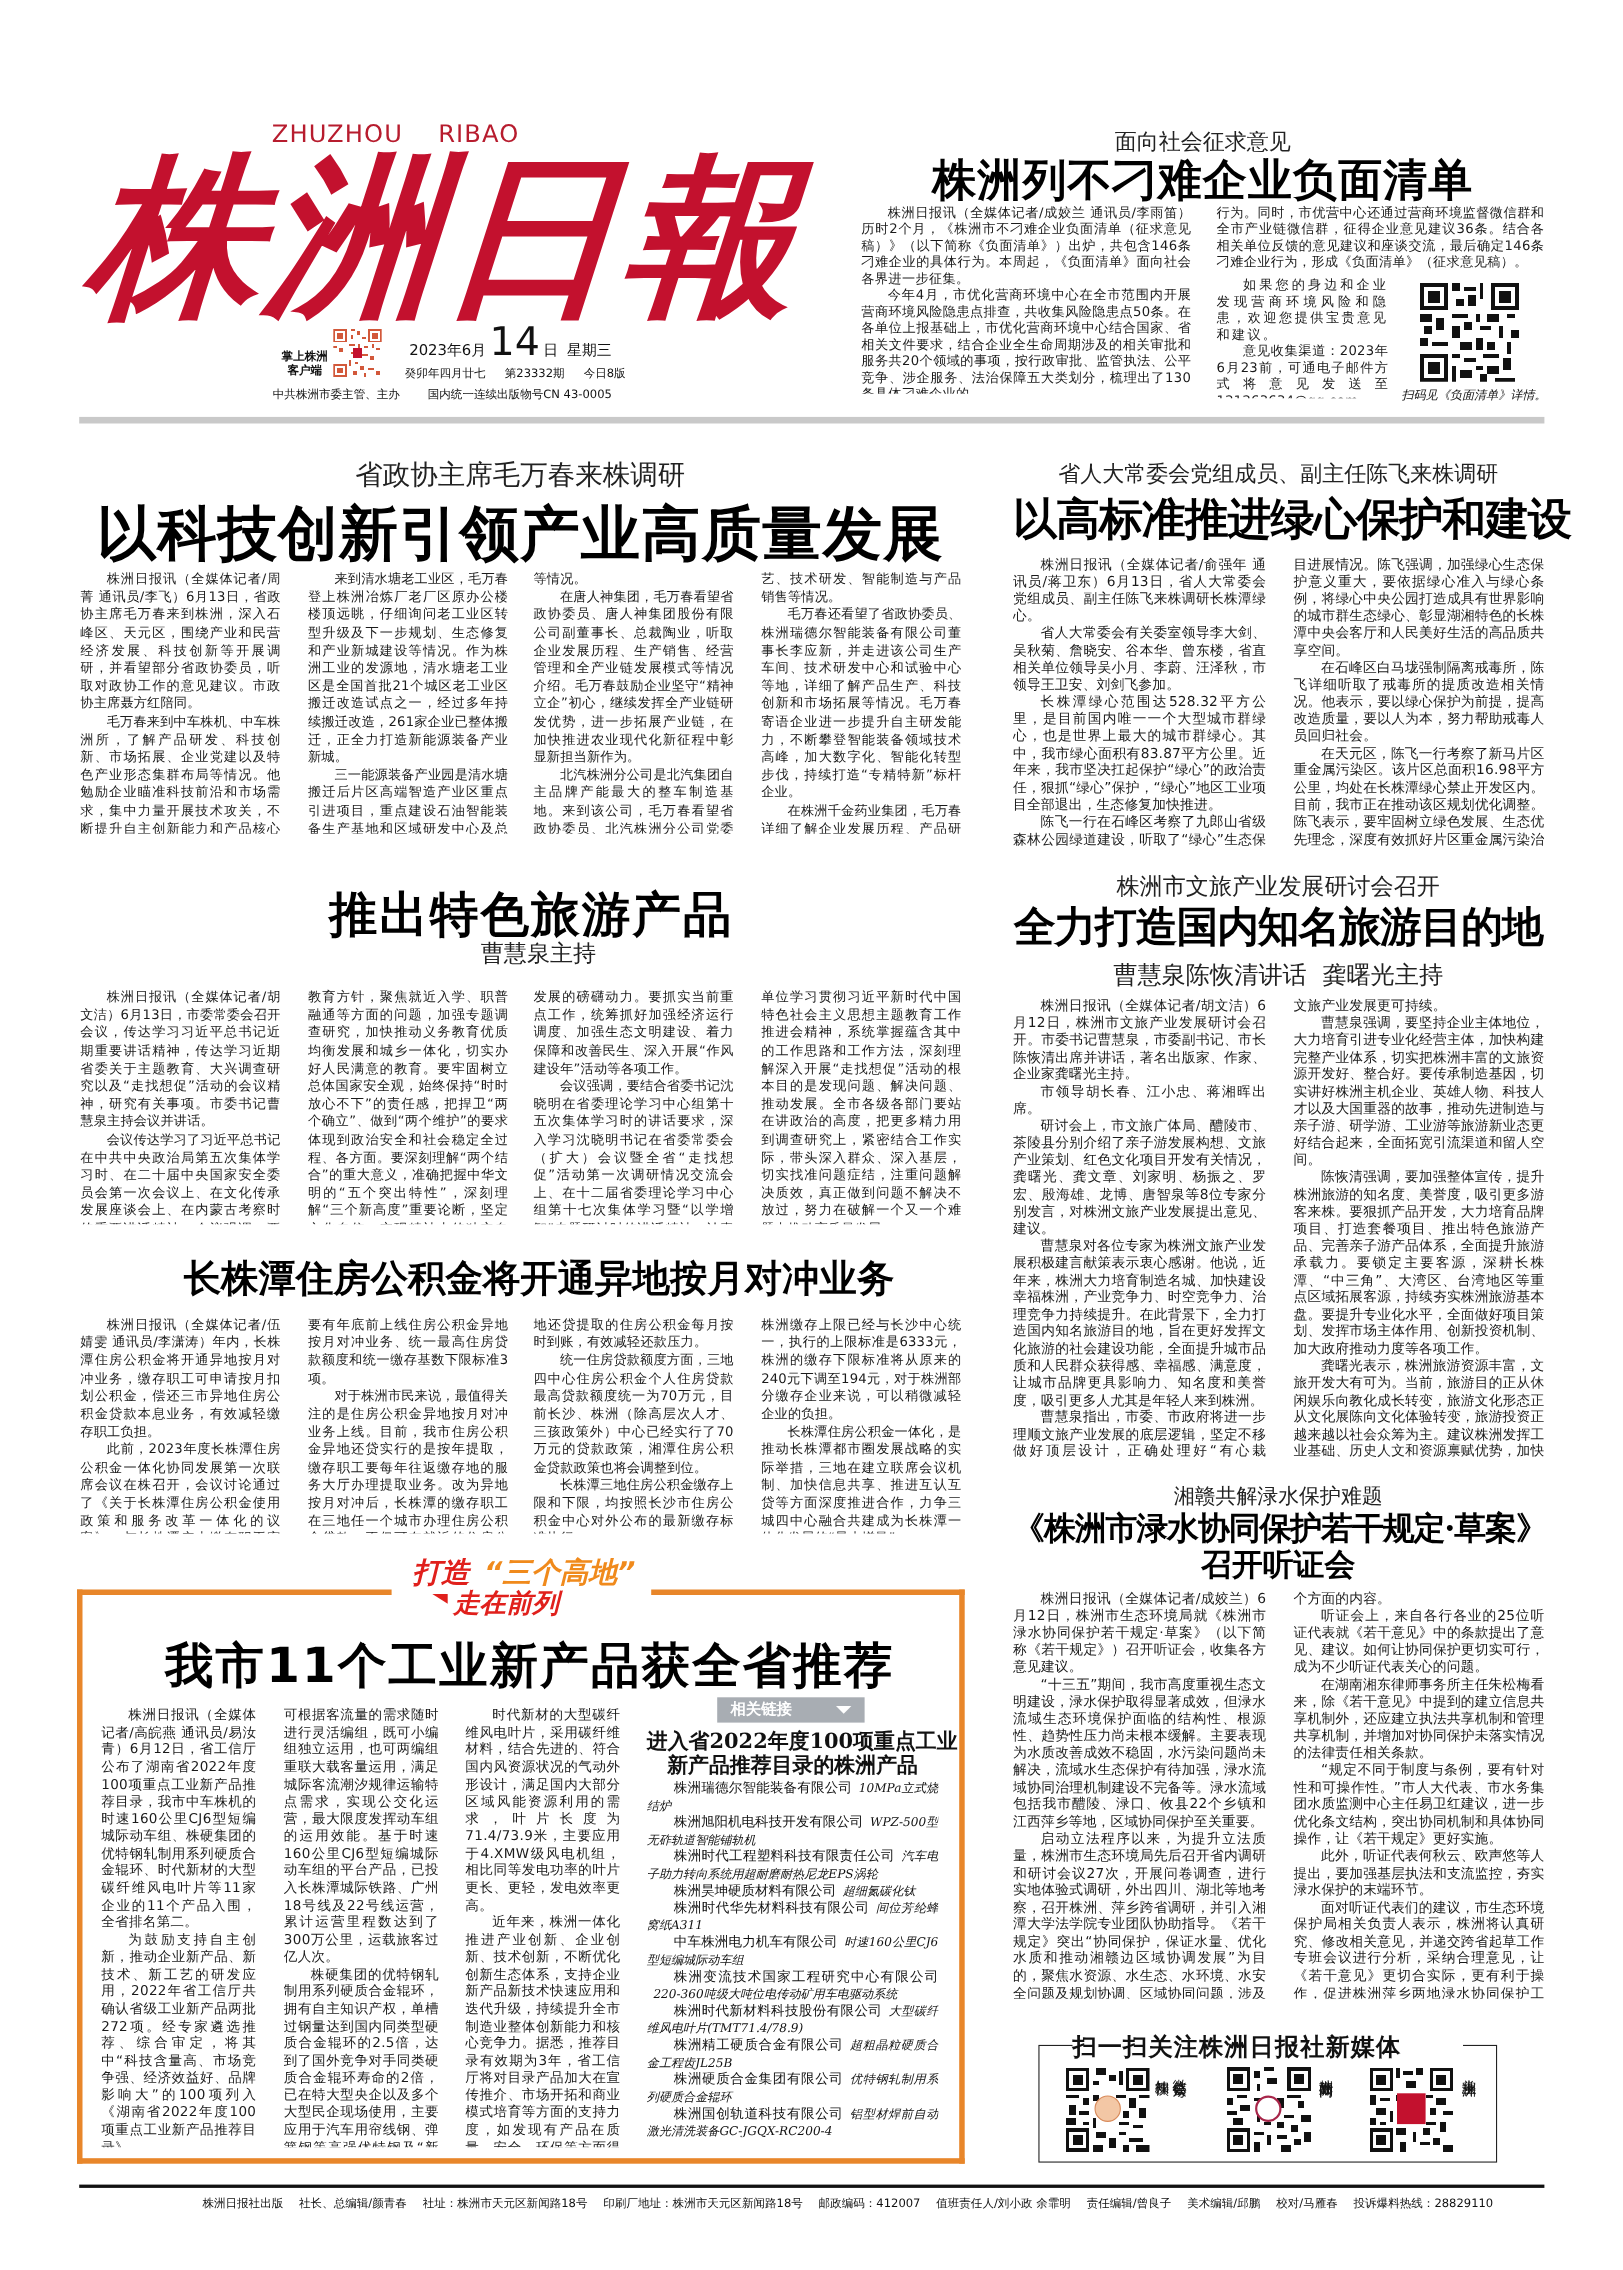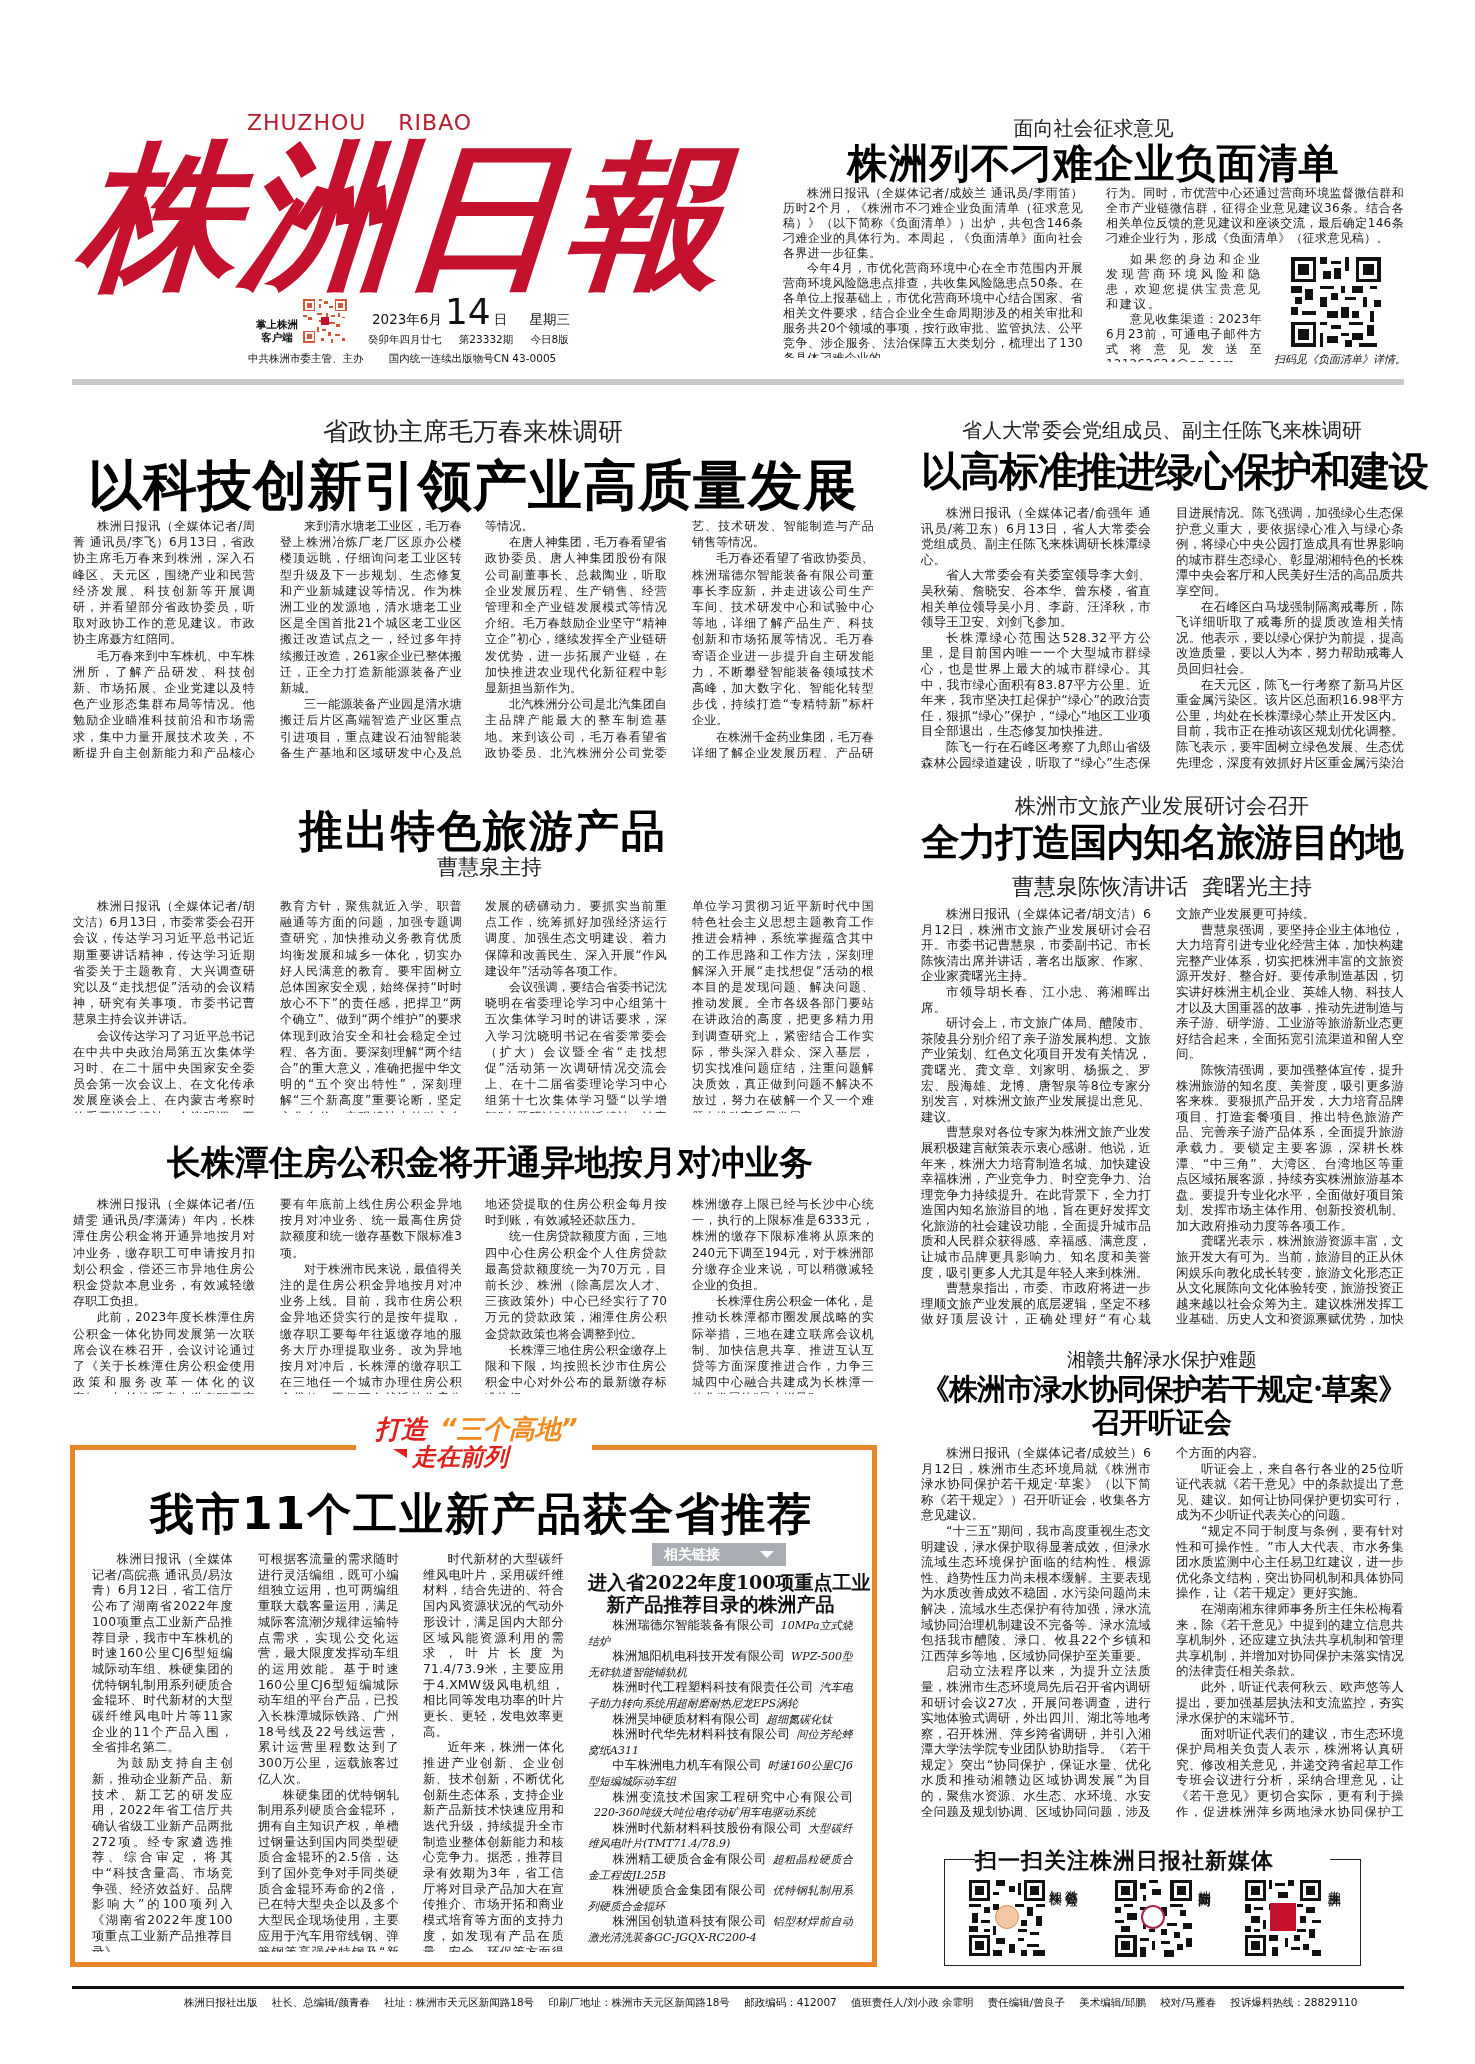--- a/index.html
+++ b/index.html
@@ -61,21 +61,21 @@
       <path fill="#d2583a" fill-rule="evenodd" d="M0 0h7v7H0zM1 1v5h5V1zM2 2h3v3H2zM18 0h7v7h-7zM19 1v5h5V1zM20 2h3v3h-3zM0 18h7v7H0zM1 19v5h5v-5zM2 20h3v3H2zM9 0h2v1H9zM12 1h2v2h-2zM9 3h1v2H9zM15 4h2v1h-2zM8 8h3v1H8zM13 8h1v3h-1zM16 9h2v1h-2zM20 8h1v2h-1zM22 10h2v1h-2zM0 9h2v1H0zM3 10h2v2H3zM9 12h2v1H9zM15 13h3v1h-3zM19 14h2v2h-2zM8 16h1v3H8zM11 17h2v1h-2zM14 19h2v2h-2zM18 20h3v1h-3zM22 22h2v2h-2zM10 22h2v2h-2zM16 23h1v2h-1z"></path>
       <rect x="10" y="10" width="5" height="5" fill="#c3112e"></rect>
     </svg>
 </div>
 <div id="app-label" class="abs">
   <div>掌上株洲</div>
   <div>客户端</div>
 </div>
 <div id="date-line" class="abs">
   <span>2023年6月</span><span class="day">14</span><span>日</span>
-  <span style="margin-left:18px">星期三</span>
+  <span style="margin-left:4px">星期三</span>
 </div>
 <div id="meta-line" class="abs">
   <span>癸卯年四月廿七</span>
   <span>第23332期</span>
   <span>今日8版</span>
 </div>
 <div id="pub-line" class="abs">
   <span>中共株洲市委主管、主办</span>
   <span>国内统一连续出版物号CN 43-0005</span>
 </div>
@@ -195,22 +195,22 @@
 <div class="hl serif" style="left:921px;top:1370px;width:482px;font-size:29px;font-weight:bold;letter-spacing:-1px">《株洲市渌水协同保护若干规定·草案》</div>
 <div class="hl serif" style="left:921px;top:1404px;width:482px;font-size:28px;font-weight:bold">召开听证会</div>
 <div class="col r" style="left:921px;top:1445px;width:230px;height:372px">
   <p>株洲日报讯（全媒体记者/成姣兰）6月12日，株洲市生态环境局就《株洲市渌水协同保护若干规定·草案》（以下简称《若干规定》）召开听证会，收集各方意见建议。</p>
   <p>“十三五”期间，我市高度重视生态文明建设，渌水保护取得显著成效，但渌水流域生态环境保护面临的结构性、根源性、趋势性压力尚未根本缓解。主要表现为水质改善成效不稳固，水污染问题尚未解决，流域水生态保护有待加强，渌水流域协同治理机制建设不完备等。渌水流域包括我市醴陵、渌口、攸县22个乡镇和江西萍乡等地，区域协同保护至关重要。</p>
   <p>启动立法程序以来，为提升立法质量，株洲市生态环境局先后召开省内调研和研讨会议27次，开展问卷调查，进行实地体验式调研，外出四川、湖北等地考察，召开株洲、萍乡跨省调研，并引入湘潭大学法学院专业团队协助指导。《若干规定》突出“协同保护，保证水量、优化水质和推动湘赣边区域协调发展”为目的，聚焦水资源、水生态、水环境、水安全问题及规划协调、区域协同问题，涉及建立株洲、萍乡渌水协同保护联席会议制度、联合河长制度、建立信息共享与告知制度、实行应急联动及执法联动等16</p>
 </div>
 <div class="col r" style="left:1176px;top:1445px;width:228px;height:372px">
   <p class="pc">个方面的内容。</p>
   <p>听证会上，来自各行各业的25位听证代表就《若干意见》中的条款提出了意见、建议。如何让协同保护更切实可行，成为不少听证代表关心的问题。</p>
+  <p>在湖南湘东律师事务所主任朱松梅看来，除《若干意见》中提到的建立信息共享机制外，还应建立执法共享机制和管理共享机制，并增加对协同保护未落实情况的法律责任相关条款。</p>
   <p>“规定不同于制度与条例，要有针对性和可操作性。”市人大代表、市水务集团水质监测中心主任易卫红建议，进一步优化条文结构，突出协同机制和具体协同操作，让《若干规定》更好实施。</p>
-  <p>在湖南湘东律师事务所主任朱松梅看来，除《若干意见》中提到的建立信息共享机制外，还应建立执法共享机制和管理共享机制，并增加对协同保护未落实情况的法律责任相关条款。</p>
   <p>此外，听证代表何秋云、欧声悠等人提出，要加强基层执法和支流监控，夯实渌水保护的末端环节。</p>
   <p>面对听证代表们的建议，市生态环境保护局相关负责人表示，株洲将认真研究、修改相关意见，并递交跨省起草工作专班会议进行分析，采纳合理意见，让《若干意见》更切合实际，更有利于操作，促进株洲萍乡两地渌水协同保护工作。</p>
 </div>
 
 <div id="nm-box" class="abs"></div>
 <div id="nm-title" class="abs">扫一扫关注株洲日报社新媒体</div>
 <div class="abs qr" style="left:969px;top:1879px;width:76px;height:78px">
   <svg viewBox="0 0 25 25" shape-rendering="crispEdges">
       <rect width="25" height="25" fill="#fff"></rect>
       <path fill="#111" fill-rule="evenodd" d="M0 0h7v7H0zM1 1v5h5V1zM2 2h3v3H2zM18 0h7v7h-7zM19 1v5h5V1zM20 2h3v3h-3zM0 18h7v7H0zM1 19v5h5v-5zM2 20h3v3H2zM9 0h3v2H9zM13 2h2v2h-2zM8 4h2v1H8zM16 1h1v4h-1zM0 8h4v1H0zM5 9h2v2H5zM1 11h2v3H1zM8 8h2v2H8zM15 8h3v1h-3zM19 9h2v3h-2zM22 8h3v1h-3zM4 13h3v1H4zM17 13h2v2h-2zM22 12h2v3h-2zM0 15h3v2H0zM5 16h2v1H5zM8 15h1v3H8zM16 16h3v1h-3zM20 17h3v1h-3zM9 19h3v2H9zM13 21h2v3h-2zM16 19h2v1h-2zM19 21h4v1h-4zM8 23h3v2H8zM17 23h2v2h-2zM21 23h4v2h-4z"></path>

